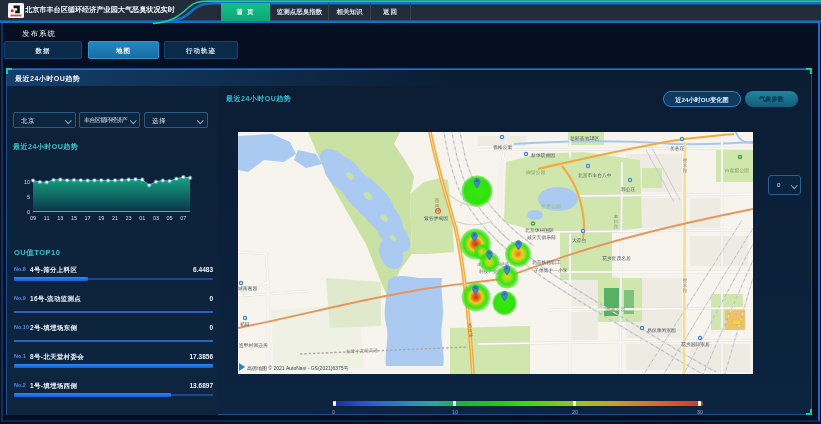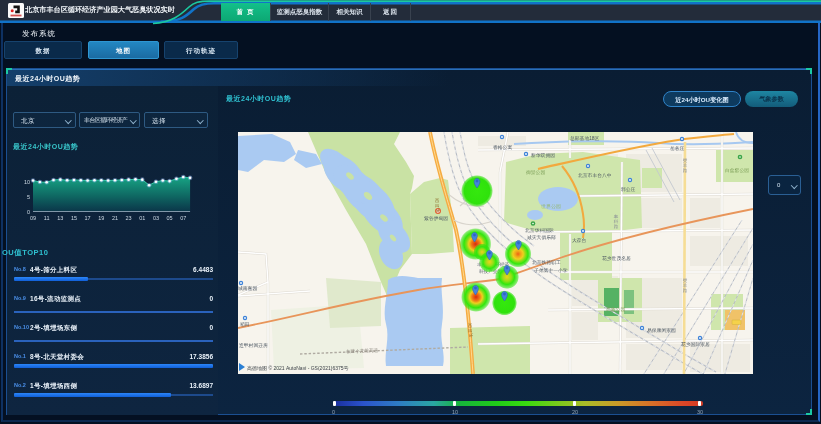--- a/index.html
+++ b/index.html
@@ -33,21 +33,21 @@
 #c4 { right:-1px; bottom:-1px; border-right:2px solid #1bc9a4; border-bottom:2px solid #1bc9a4;}
 
 #leftcol { position:absolute; left:7px; top:86px; width:211px; height:329px; background:linear-gradient(180deg,#0c2137,#0e2540);}
 .dd { position:absolute; top:112px; height:16px; border:1px solid #2e5a82; border-radius:2px; color:#dce9f4; font-size:6.5px; line-height:15px; padding-left:7px; background:rgba(16,45,75,.35); letter-spacing:0.5px;}
 #dd1 { left:13px; width:63px; }
 #dd2 { left:79px; width:61px; letter-spacing:-0.6px; padding-left:4px; font-size:6px;}
 #dd3 { left:144px; width:64px; }
 .chev { position:absolute; top:5px; width:4.5px; height:4.5px; border-right:1px solid #8fb2cc; border-bottom:1px solid #8fb2cc; transform:rotate(45deg); }
 #ct1 { position:absolute; left:13px; top:142px; font-size:7px; font-weight:bold; color:#38c4c9; letter-spacing:0.5px;}
 #chart { position:absolute; left:10px; top:158px; }
-#outop { position:absolute; left:2px; top:248px; font-size:7.5px; font-weight:bold; color:#2fc0d0; letter-spacing:0.5px;}
+#outop { position:absolute; left:14px; top:248px; font-size:7.5px; font-weight:bold; color:#2fc0d0; letter-spacing:0.5px;}
 .li-no { position:absolute; left:14px; font-size:5.5px; color:#4a8fe8; font-weight:bold;}
 .li-nm { position:absolute; left:30px; font-size:6.5px; color:#eaf2fa; font-weight:bold; letter-spacing:0.3px;}
 .li-vl { position:absolute; right:608px; font-size:6.5px; color:#eaf2fa; font-weight:bold;}
 .li-bar { position:absolute; left:14px; width:199px; height:3.5px; }
 .li-fill { position:absolute; left:0; top:0; height:3.5px; background:linear-gradient(180deg,#2c86f8,#105fd8); border-radius:1px;}
 .li-track { position:absolute; left:0; top:1.2px; width:199px; height:1.4px; background:#1d4a8c;}
 .li-line { position:absolute; left:14px; width:199px; height:1.5px; background:#2a62bc;}
 
 #maptitle { position:absolute; left:226px; top:94px; font-size:7px; font-weight:bold; color:#2fc0d0; letter-spacing:0.5px;}
 #mbtn1 { position:absolute; left:663px; top:91px; width:78px; height:16px; line-height:15px; text-align:center; font-size:6.2px; font-weight:bold; color:#dceeff; background:#0e3a5e; border:1px solid #2f83c8; border-radius:8px;}

